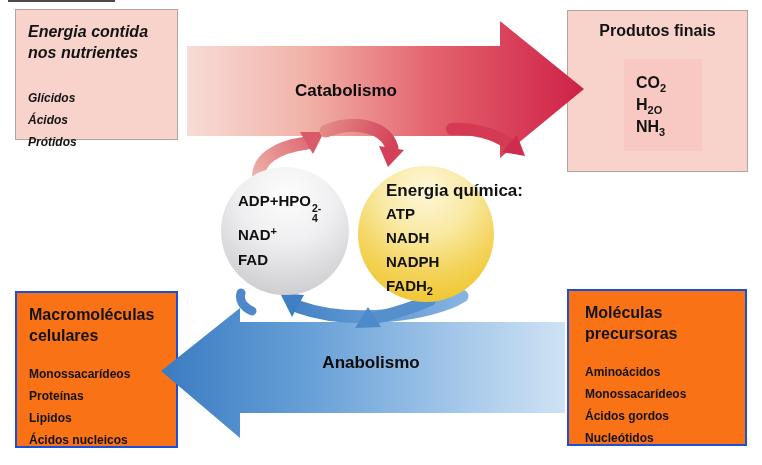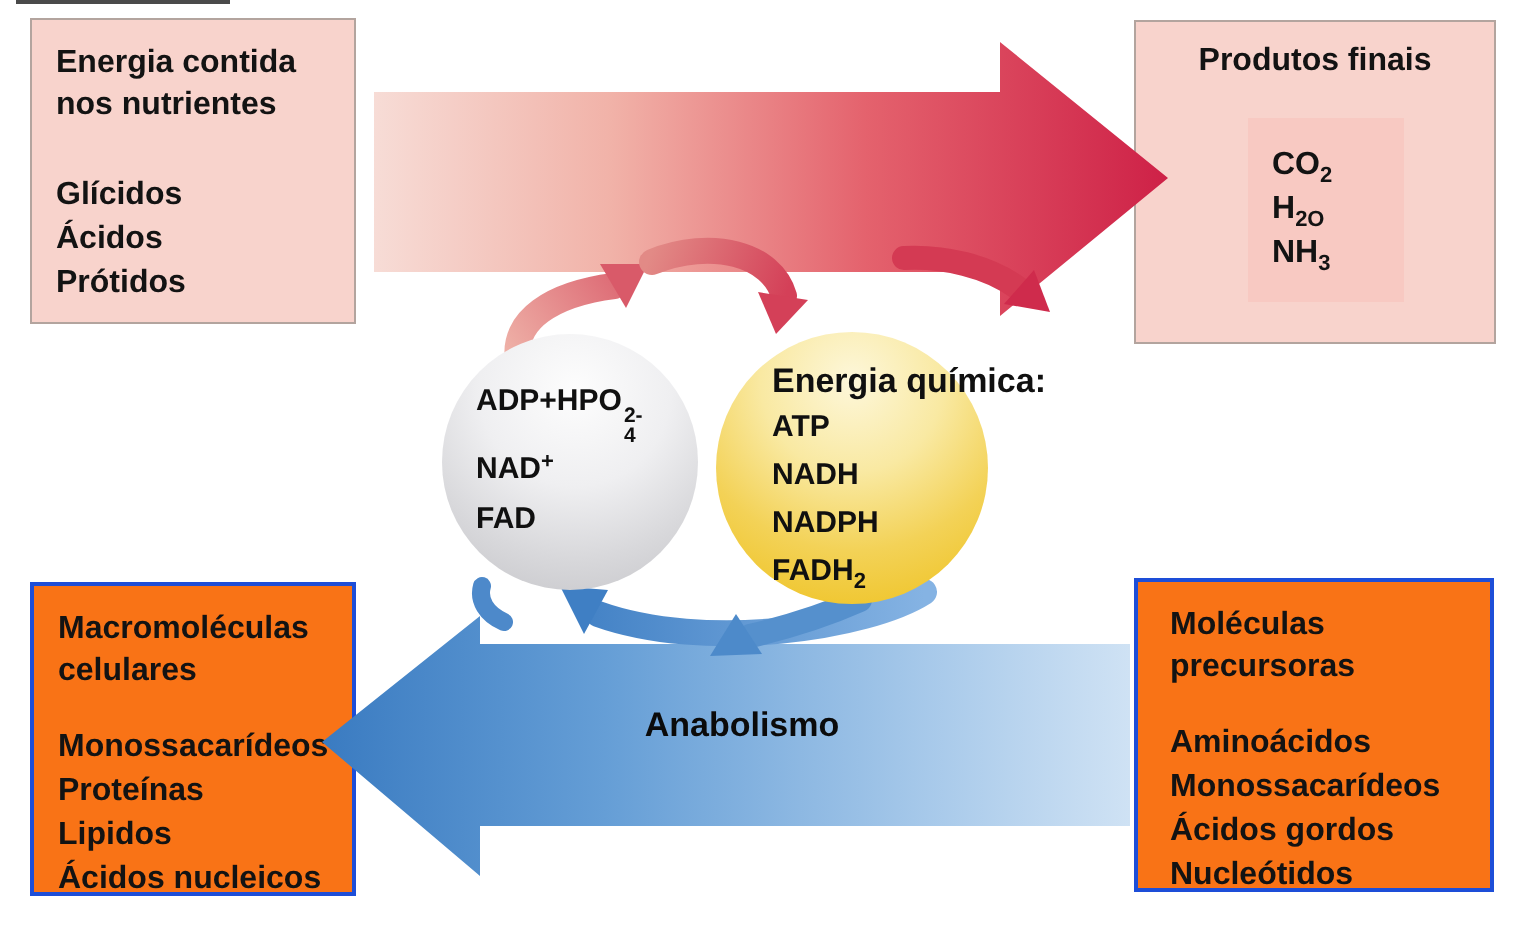--- a/index.html
+++ b/index.html
@@ -4,29 +4,29 @@
 <style>
   html,body { margin:0; padding:0; background:#ffffff; }
   .stage {
     position:relative; width:762px; height:465px; overflow:hidden;
     background:#ffffff; font-family:"Liberation Sans", sans-serif; color:#131313;
   }
   
   .box { position:absolute; box-sizing:border-box; font-weight:bold; }
   .box.pink { background:#f8d3cc; border:1px solid #b3a49e; }
   .box.blue { background:#f97316; border:2px solid #1d4ed8; }
-  #box-nutrients   { left:15px;  top:9px;   width:163px; height:153px; padding:11px 8px 0 12px; }
+  #box-nutrients   { left:15px;  top:9px;   width:163px; height:131px; padding:11px 8px 0 12px;font-style:italic; }
   #box-products    { left:567px; top:10px;  width:181px; height:162px; padding:9px 4px 0 4px; }
   #box-macromolecules { left:15px; top:291px; width:163px; height:157px; padding:11px 6px 0 12px; }
   #box-precursors  { left:567px; top:289px; width:180px; height:157px; padding:11px 6px 0 16px; }
   .box-title { font-size:16px; line-height:21px; }
   .box-title.centered { text-align:center; }
   .box-items { margin-top:24px; }
   #box-macromolecules .box-items, #box-precursors .box-items { margin-top:17px; }
-  .box-item { font-size:16px; line-height:22px; white-space:nowrap; }
+  .box-item { font-size:12px; line-height:22px; white-space:nowrap; }
   .products-patch {
     position:absolute; left:56px; top:48px; width:78px; height:92px;
     background:rgba(246,185,178,0.38); padding:13px 0 0 12px; box-sizing:border-box;
   }
   .products-patch .box-item { font-size:16px; line-height:22px; }
   
   .circle { position:absolute; border-radius:50%; box-sizing:border-box; font-weight:bold; color:#101010; }
   #circle-carriers {
     left:221px; top:167px; width:128px; height:128px;
     background:radial-gradient(circle at 52% 22%, #fdfdfd 0%, #efeff1 40%, #d8d8db 70%, #c3c3c7 100%);
@@ -154,15 +154,16 @@
   </div>
 
   <div class="circle" id="circle-energy">
     <div class="circle-caption">Energia química:</div>
     <div class="circle-line">ATP</div>
     <div class="circle-line">NADH</div>
     <div class="circle-line">NADPH</div>
     <div class="circle-line">FADH<sub>2</sub></div>
   </div>
 
+  <div class="arrow-label" id="label-catabolism">Catabolismo</div>
   <div class="arrow-label" id="label-anabolism">Anabolismo</div>
 
 </div>
 
 </body></html>

